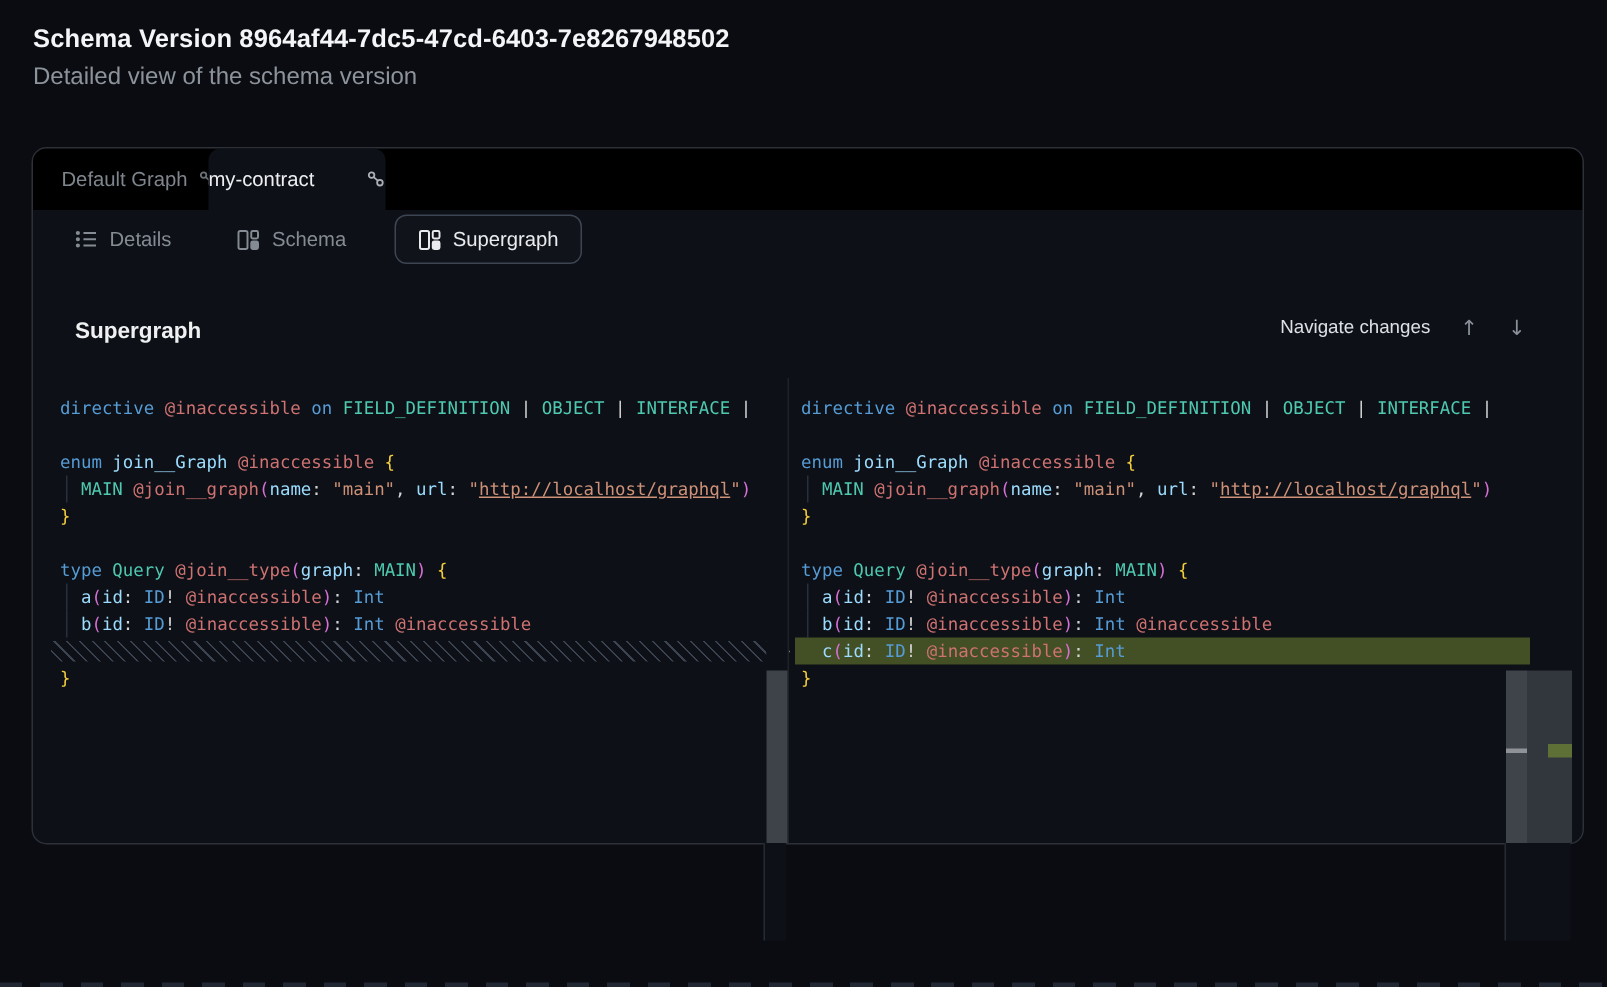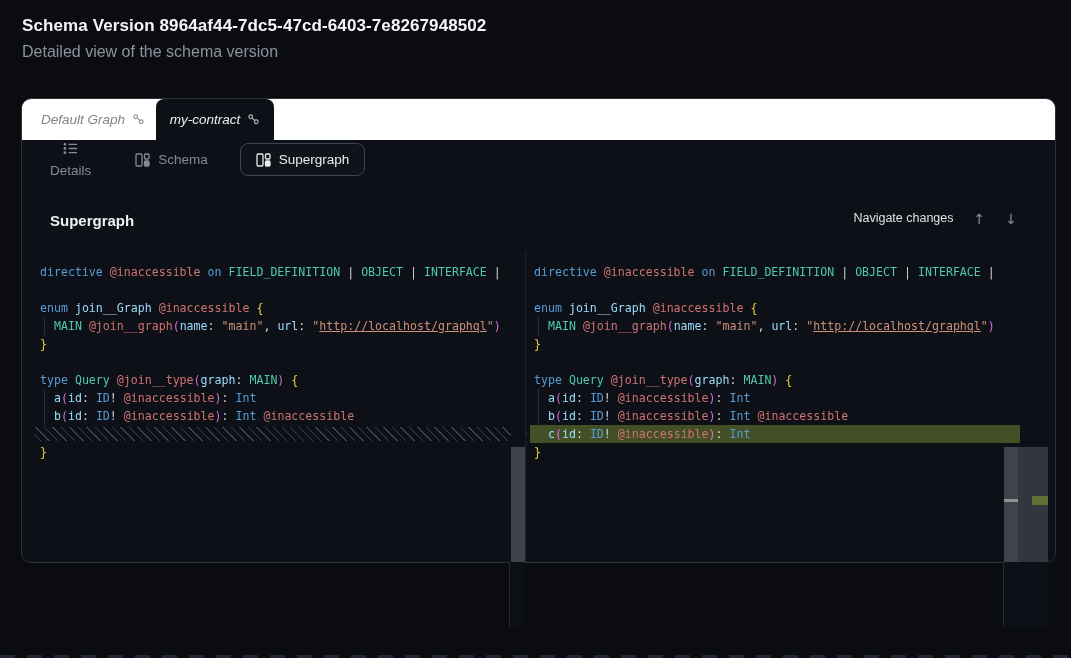--- a/index.html
+++ b/index.html
@@ -16,34 +16,34 @@
   .page-title { font-size:17px; font-weight:bold; color:#f3f5f7; letter-spacing:.1px; }
   .page-subtitle { margin-top:7px; font-size:16px; color:#8d939b; }
 
   
   .card {
     position:absolute; left:21px; top:98px; width:1035px; height:465px;
     background:#0d1016; border:1px solid #2d3036; border-radius:10px;
     overflow:hidden;
   }
   
-  .tabstrip { position:relative; height:41px; background:#ffffff;font-style:italic; }
+  .tabstrip { position:relative; height:41px; background:#000000; }
   .tab { position:absolute; top:0; height:41px; display:flex; align-items:center; gap:7px;
          font-size:13.5px; cursor:pointer; }
   .tab-inactive { left:19px; color:#7f858d; }
-  .tab-active { left:134px; width:118px; justify-content:center; background:#0d1016;
+  .tab-active { left:117px; width:118px; justify-content:space-between; background:#0d1016;
                 border-radius:8px 8px 0 0; color:#eceef1; }
   .tab svg { opacity:.85; }
 
   
   .subtabs { position:absolute; left:0; top:41px; height:39px; width:100%;
              display:flex; align-items:center; padding-left:18px; }
   .subtab { display:flex; align-items:center; gap:8px; font-size:13.5px; color:#858b93;
             cursor:pointer; padding:8px 10px; }
-  .subtab-details { margin-right:24px;flex-direction:column; }
+  .subtab-details { margin-right:24px; }
   .subtab-schema  { margin-right:22px; }
   .subtab-active {
     color:#e9ebee; border:1px solid #3d4552; background:#10131a;
     border-radius:8px; padding:8px 15px;
   }
 
   
   .panel-heading { position:absolute; left:28px; top:113px; font-size:15px; font-weight:bold; color:#eef0f2; }
   .nav-controls { position:absolute; right:38px; top:112px; display:flex; align-items:flex-start; gap:20px; }
   .nav-label { font-size:12.5px; color:#dde0e4; }

